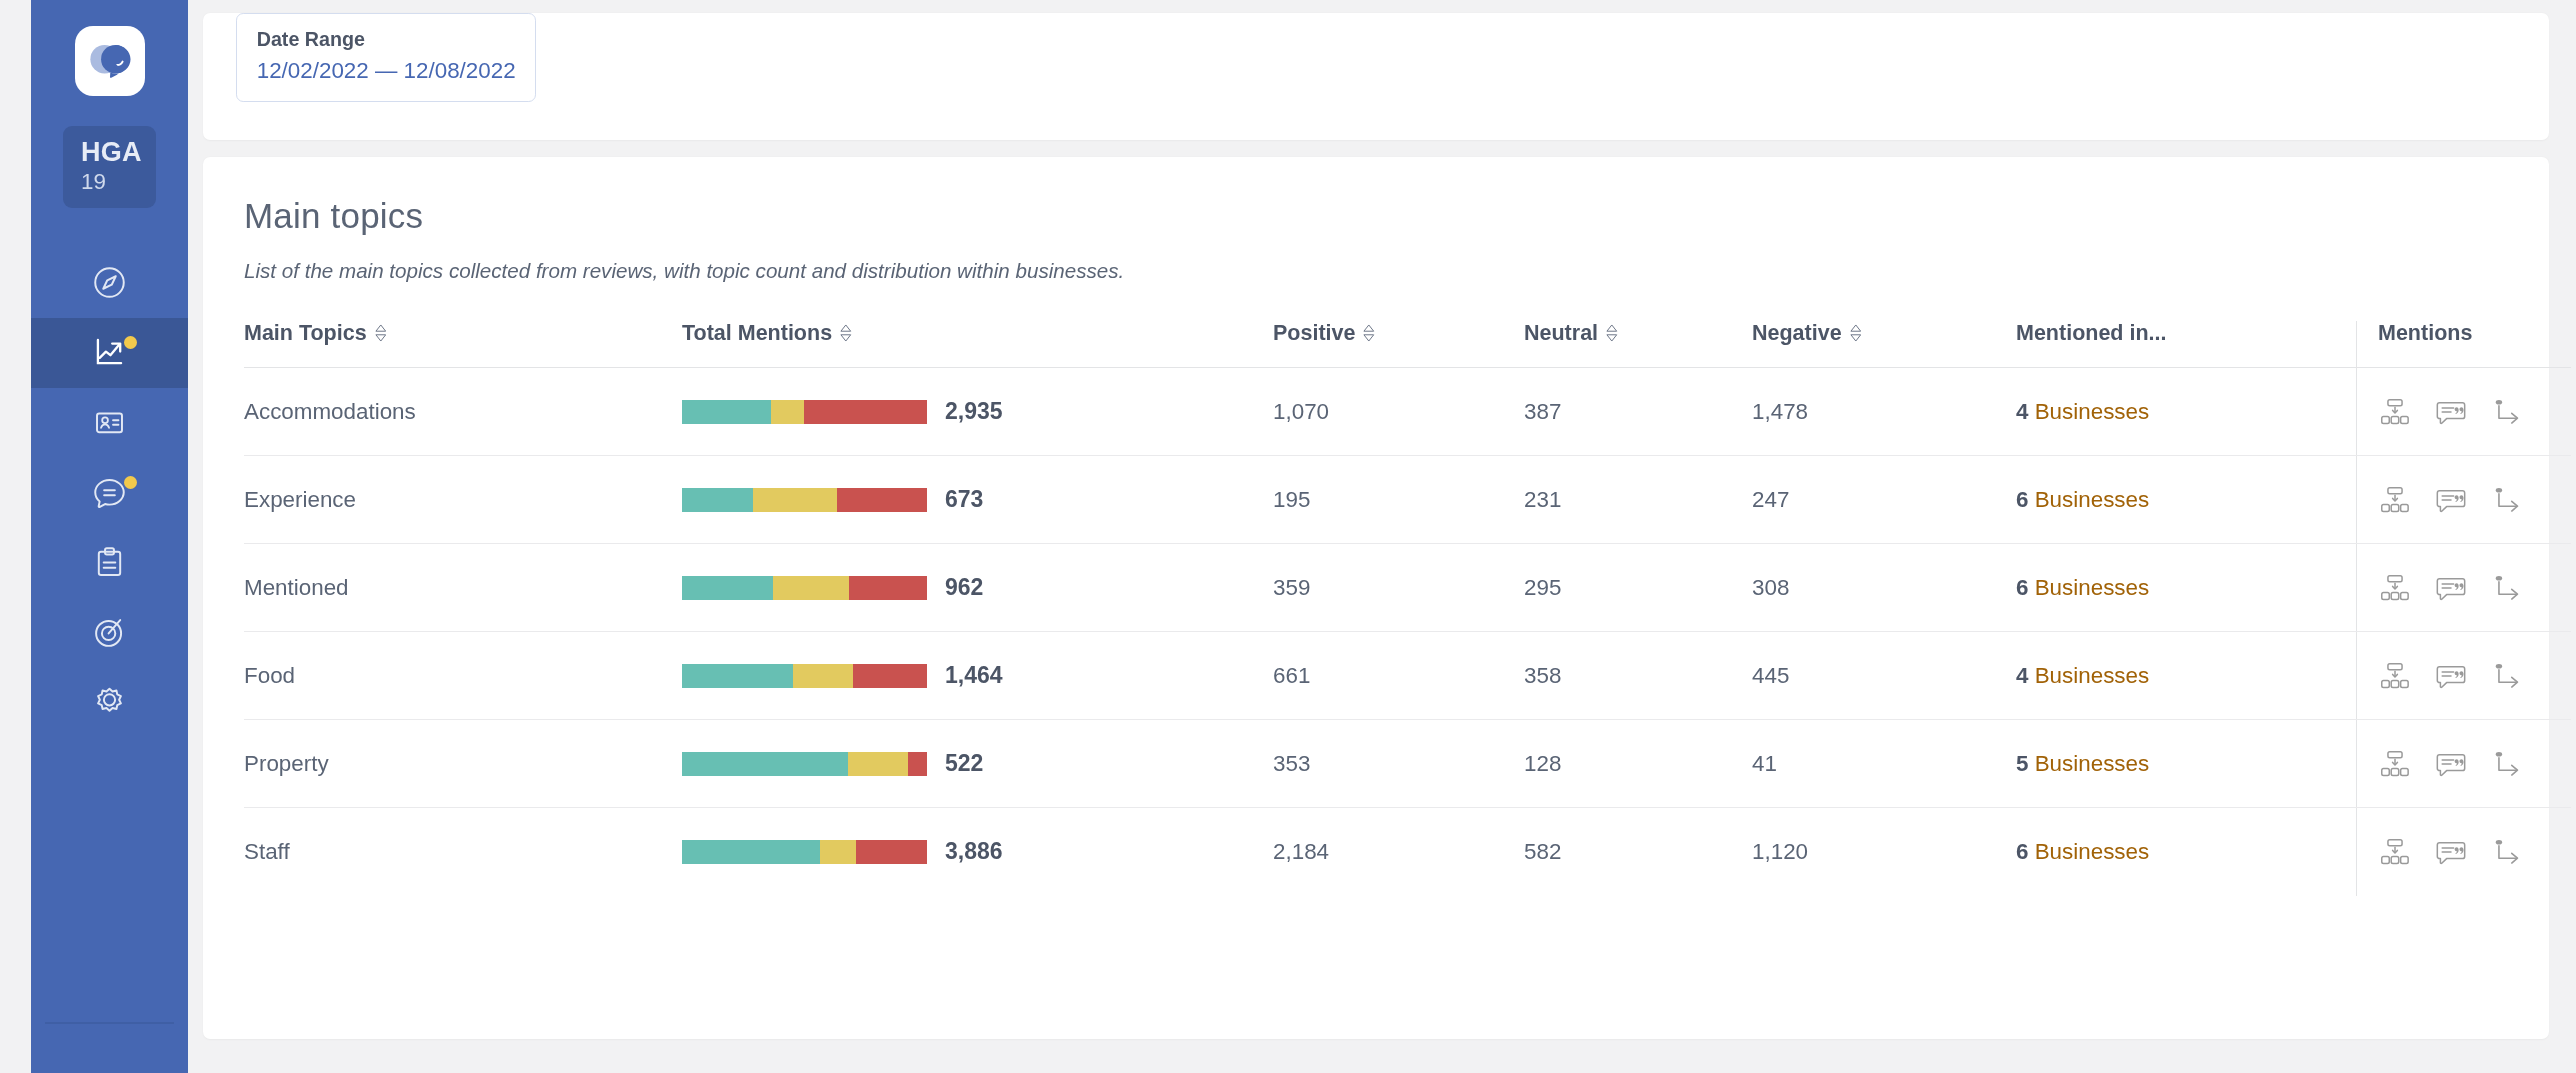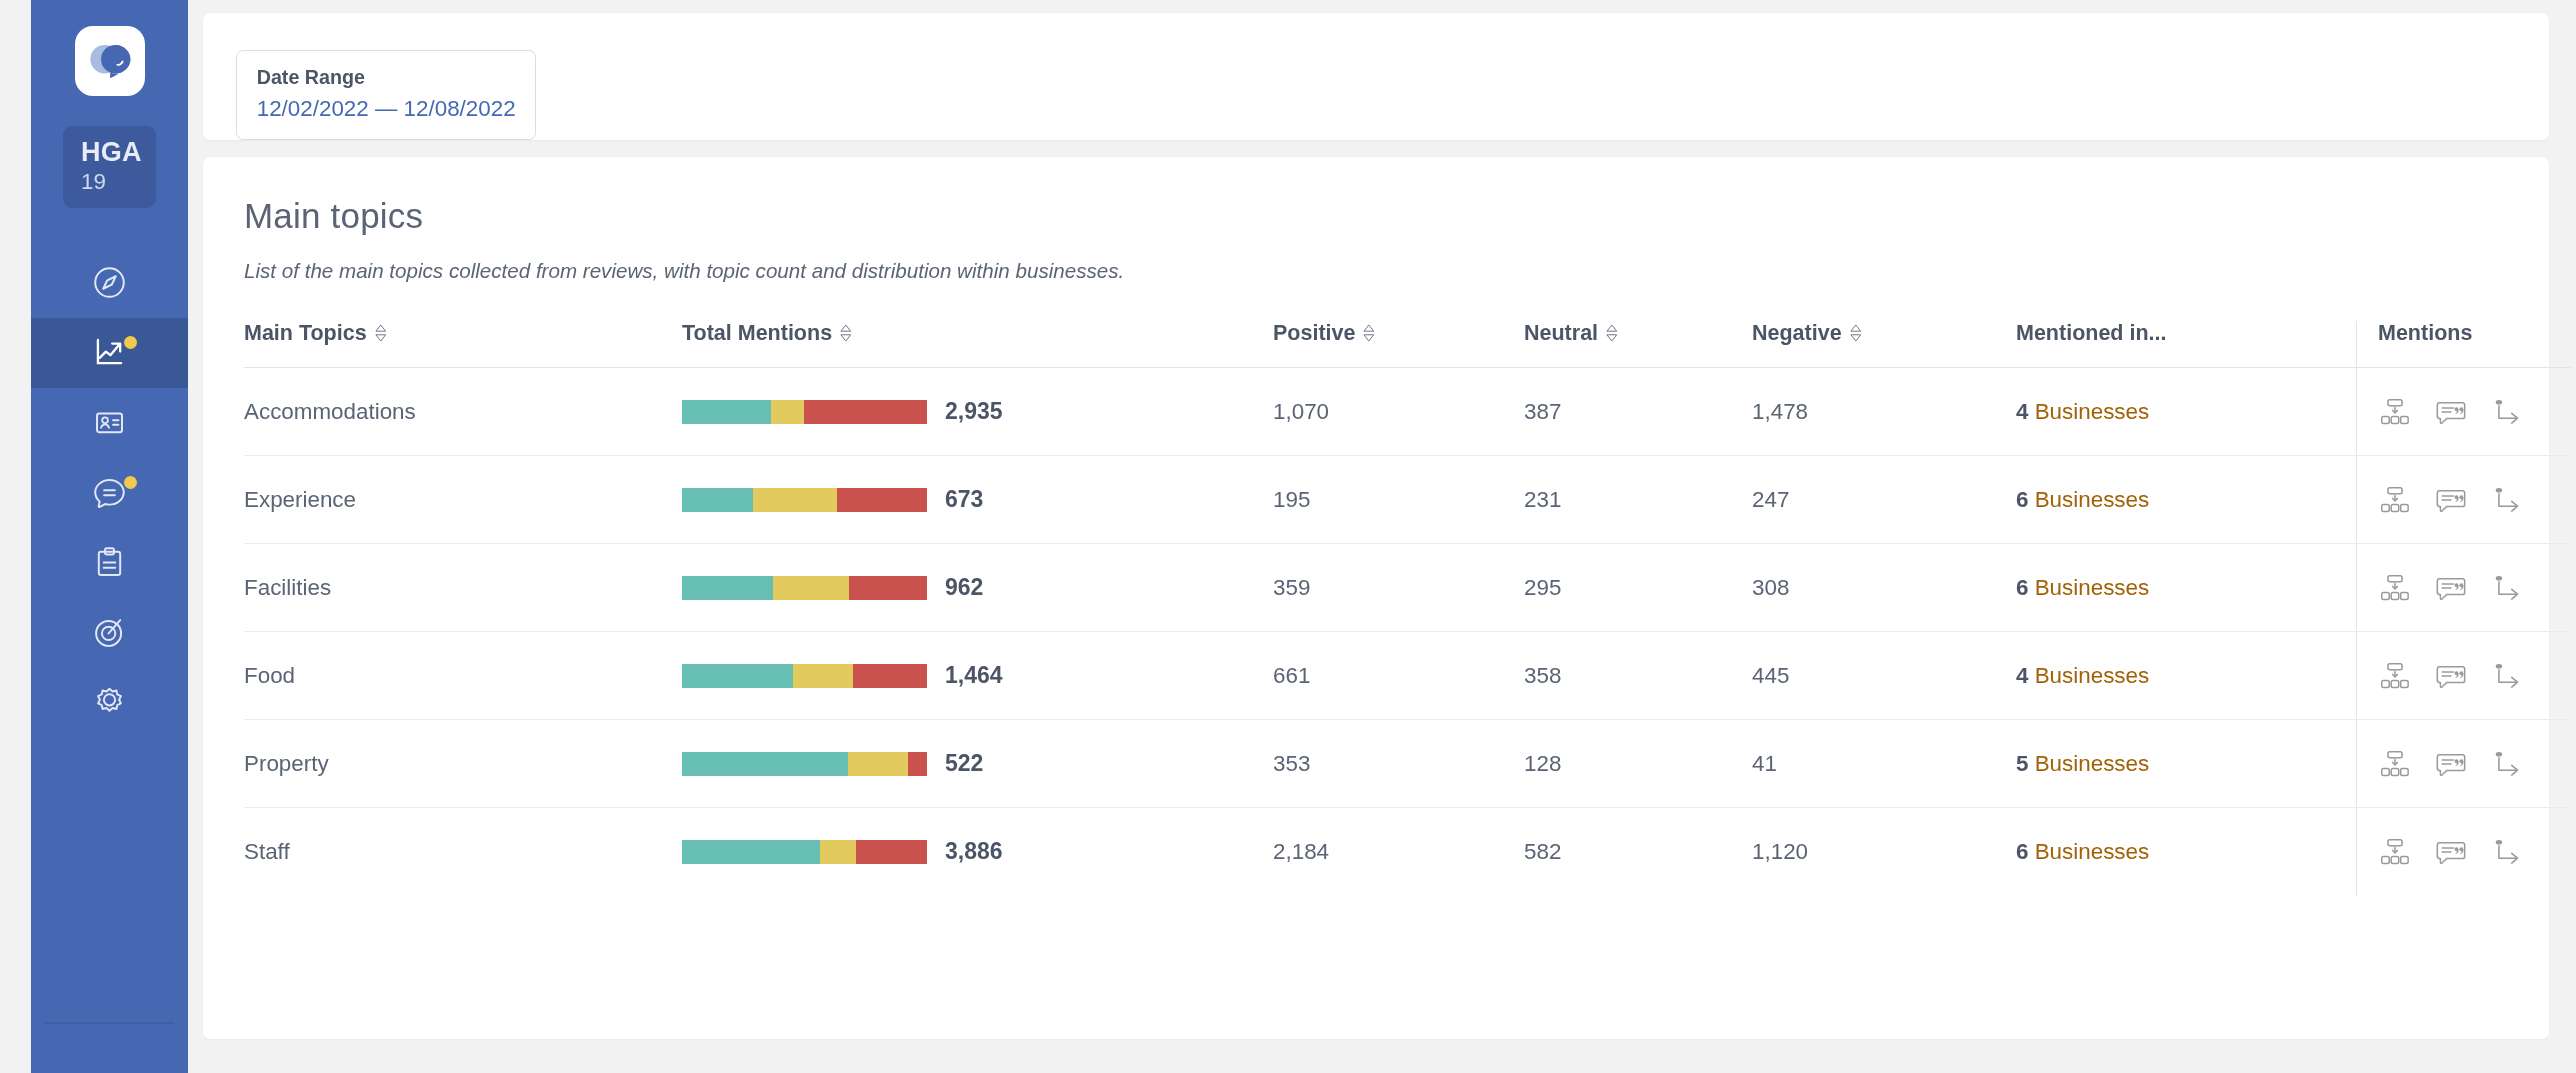--- a/index.html
+++ b/index.html
@@ -115,21 +115,21 @@
     background: #f2f2f3;
     padding: 12.5px 27px 0 15px;
     overflow: hidden;
   }
 
   .filter-card {
     background: #ffffff;
     border-radius: 7.2px;
     height: 127px;
     display: flex;
-    align-items: flex-end;
+    align-items: flex-start;
     padding-left: 33px;
     gap: 16px;
     box-shadow: 0 0.9px 1.8px rgba(0,0,0,0.04);
   }
 
   .filter-box {
     border: 0.9px solid #d4ddef;
     border-radius: 7.2px;
     padding: 12.5px 19.7px 14.3px 19.7px;
     min-width: 161px;
@@ -514,21 +514,21 @@
                     <svg width="30" height="30" viewBox="0 0 34 34">
                       <ellipse cx="9" cy="6" rx="3.6" ry="2.6" fill="#9a9a9a"></ellipse>
                       <path d="M9 10 V24 H29" fill="none" stroke="#9a9a9a" stroke-width="1.8" stroke-linecap="round" stroke-linejoin="round"></path>
                       <path d="M23.5 18.5 L30 24 L23.5 29.5" fill="none" stroke="#9a9a9a" stroke-width="1.8" stroke-linecap="round" stroke-linejoin="round"></path>
                     </svg>
                   </span>
                 </div>
               </td>
             </tr>
             <tr>
-              <td><span>Facilities</span></td>
+              <td><span>Mentioned</span></td>
               <td>
                 <div class="mentions-cell">
                   <div class="bar">
                     <div class="seg-pos" style="width:37.318%"></div>
                     <div class="seg-neu" style="width:30.665%"></div>
                     <div class="seg-neg" style="width:32.017%"></div>
                   </div>
                   <span class="mentions-total">962</span>
                 </div>
               </td>

